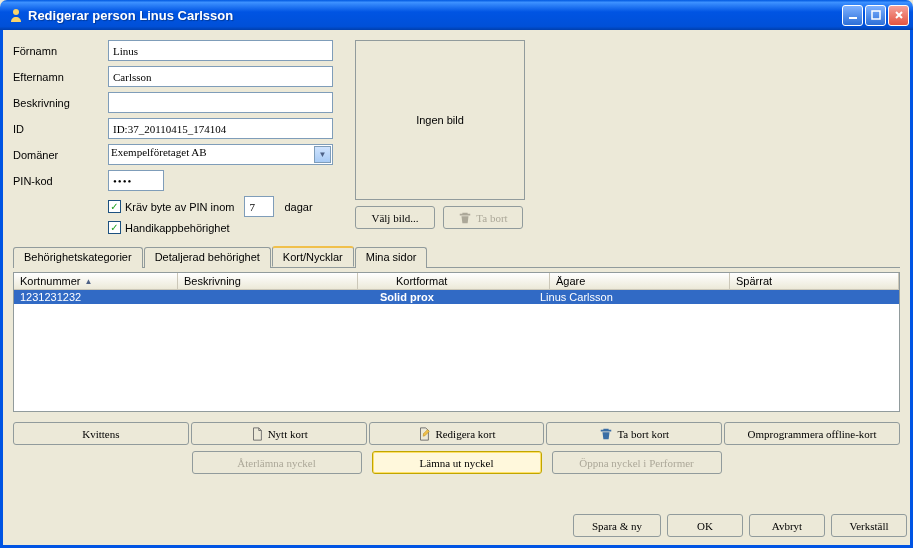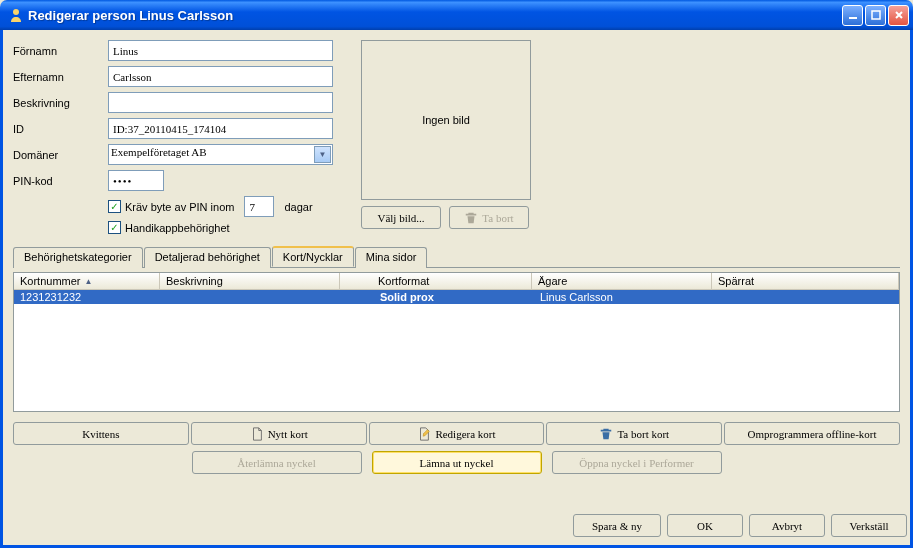--- a/index.html
+++ b/index.html
@@ -8,21 +8,21 @@
 .titlebar { background: linear-gradient(to bottom, #0058e0 0%, #3d91ff 8%, #0054e3 40%, #0050d8 88%, #003fad 100%); height: 30px; display: flex; align-items: center; padding: 0 4px; color: white; font-weight: bold; font-size: 13px; border-radius: 7px 7px 0 0; }
 .titlebar-icon { width: 16px; height: 16px; margin: 0 4px; }
 .titlebar-text { flex: 1; text-shadow: 1px 1px 1px rgba(0,0,0,0.3); }
 .titlebar-buttons { display: flex; gap: 2px; }
 .tbbtn { width: 21px; height: 21px; border: 1px solid #fff; border-radius: 3px; display: flex; align-items: center; justify-content: center; font-family: Arial; font-weight: bold; font-size: 12px; cursor: default; }
 .tbbtn.min, .tbbtn.max { background: linear-gradient(to bottom, #7eb1ff, #2c6fd8); color: #fff; }
 .tbbtn.close { background: linear-gradient(to bottom, #f5a199, #e45541); color: #fff; }
 
 .window-body { background: #ece9d8; border: 3px solid #0054e3; border-top: none; height: 518px; padding: 10px 10px 8px 10px; position: relative; }
 
-.form-area { display: flex; gap: 28px; margin-bottom: 6px; }
+.form-area { display: flex; gap: 22px; margin-bottom: 6px; }
 .form-left { flex: 0 0 320px; }
 .form-row { display: flex; align-items: center; margin-bottom: 5px; }
 .form-label { width: 95px; }
 .form-input { flex: 1; height: 21px; border: 1px solid #7f9db9; padding: 2px 4px; font-family: Tahoma; font-size: 11px; background: #fff; }
 .form-select { flex: 1; height: 21px; border: 1px solid #7f9db9; padding: 1px 2px; font-family: Tahoma; font-size: 11px; background: #fff; position: relative; }
 .select-arrow { position: absolute; right: 1px; top: 1px; width: 17px; height: 17px; background: linear-gradient(to bottom,#cfe3fd,#a8cbf5); border: 1px solid #7f9db9; display:flex; align-items:center; justify-content:center; font-size:8px; color:#4d6185;}
 .pin-input { width: 56px; height: 21px; border: 1px solid #7f9db9; padding: 2px 4px; font-family: Tahoma; font-size: 11px; letter-spacing: 1px; }
 .check-row { display: flex; align-items: center; margin-left: 95px; margin-bottom: 4px; gap: 4px; }
 .checkbox { width: 13px; height: 13px; border: 1px solid #1c5180; background: #fff; display: inline-flex; align-items: center; justify-content: center; font-size: 10px; color: #21a121; }
 .days-input { width: 30px; height: 21px; border: 1px solid #7f9db9; padding: 2px 4px; margin: 0 6px; text-align: left; font-family: Tahoma; font-size:11px;}
@@ -33,21 +33,21 @@
 .btn.disabled { color: #aca899; }
 .btn.highlight { border: 1px solid #c0a600; background: #fff8dc; box-shadow: inset 0 0 0 1px #ffe066; }
 
 .tabs { display: flex; margin-top: 8px; border-bottom: 1px solid #919b9c; }
 .tab { padding: 3px 10px; border: 1px solid #919b9c; border-bottom: none; background: #ece9d8; margin-right: 1px; position: relative; top: 1px; font-size:11px; border-radius: 3px 3px 0 0;}
 .tab.active { background: #ece9d8; border-bottom: 1px solid #ece9d8; border-top: 2px solid #f0c04c; top: 0px; z-index:2;}
 
 .table-wrap { border: 1px solid #919b9c; height: 140px; margin-top: 4px; background: #fff; overflow:hidden;}
 .thead { display: flex; background: linear-gradient(to bottom,#fff,#ece9d8); border-bottom: 1px solid #cbc7b8; }
 .th { padding: 2px 6px; border-right: 1px solid #cbc7b8; font-size:11px; display:flex; align-items:center; gap:4px;}
-.th.c1 { width: 146px; } .th.c2 { width: 180px; } .th.c3 { width: 160px; margin-left: 32px; } .th.c4 { width: 180px; } .th.c5 { flex:1; }
+.th.c1 { width: 164px; } .th.c2 { width: 180px; } .th.c3 { width: 160px; margin-left: 32px; } .th.c4 { width: 180px; } .th.c5 { flex:1; }
 .trow { display: flex; background: #316ac5; color: #fff; }
 .td { padding: 1px 6px; font-size:11px;}
 .td.c1 { width: 180px; } .td.c2 { width: 180px; } .td.c3 { width: 160px; font-weight: bold; } .td.c4 { width: 180px; } .td.c5 { flex:1; }
 
 .action-buttons { display: flex; gap: 2px; margin-top: 10px; }
 .action-buttons .btn { flex: 1; }
 .action-buttons2 { display: flex; gap: 10px; margin-top: 6px; justify-content: center; align-items: flex-end;}
 .action-buttons2 .btn { width: 170px; }
 
 .footer { position: absolute; bottom: 8px; right: 3px; display: flex; gap: 6px; }

